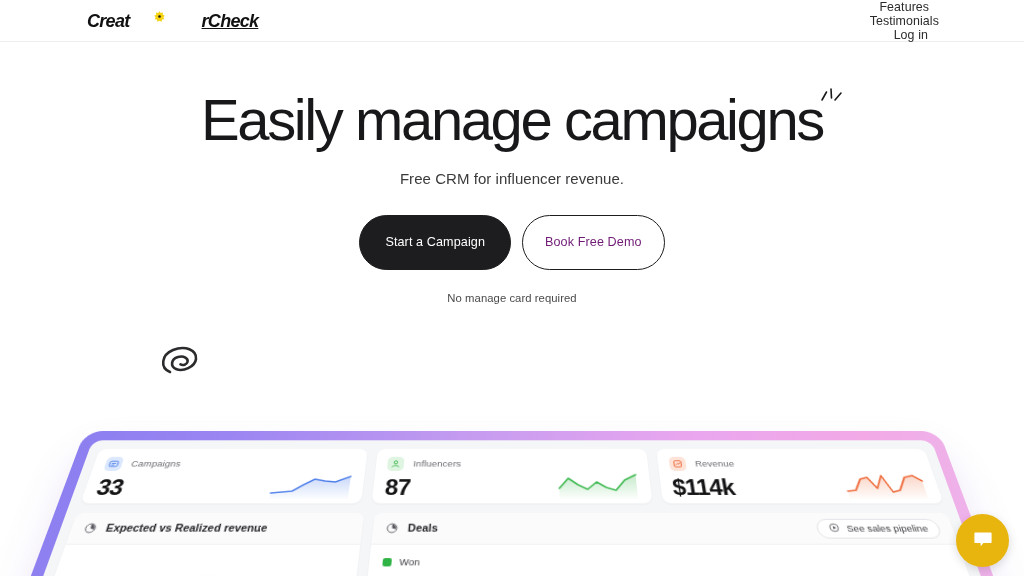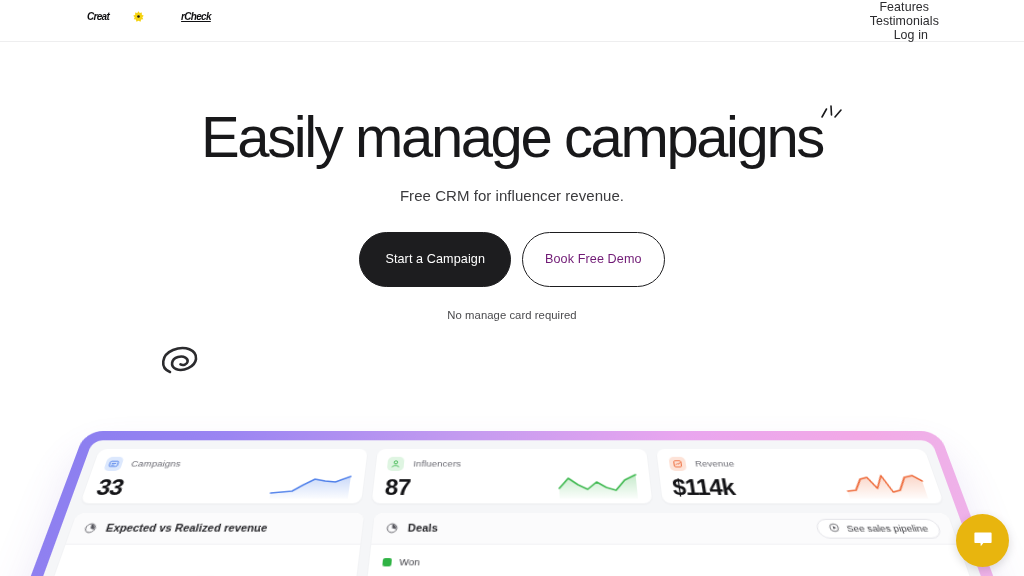--- a/index.html
+++ b/index.html
@@ -15,21 +15,21 @@
   
   .header {
     position:absolute; top:0; left:0; width:1024px; height:42px;
     border-bottom:1px solid #eeeeef;
     background:#fff;
     display:flex; align-items:center;
   }
   .logo {
     position:absolute; left:87px; top:11px;
     display:flex; 
-    font-weight:bold; font-size:10px; letter-spacing:-0.5px;
+    font-weight:bold; font-size:18px; letter-spacing:-0.5px;
     color:#111113; font-style:italic;
     font-family:"Liberation Sans", sans-serif;
     cursor:pointer;
     gap:24px;
   }
   .logo .lg-a { letter-spacing:-0.7px; }
   .logo .lg-star {
     display:inline-block; position:relative;
     width:11px; height:11px; margin:0 0px 0 0px;
     vertical-align:middle;
@@ -45,21 +45,21 @@
     font-size:12.4px; color:#2b2b2e; text-decoration:none;
     padding:0 14px; letter-spacing:0.1px;
   }
   .nav a:first-child { margin-right:13px; }
   .nav a:nth-child(2) { margin-right:13px;text-align:center; }
 
   
   .hero { position:absolute; top:42px; left:0; width:1024px; text-align:center; }
   .headline-wrap {
     position:relative; display:inline-block;
-    margin-top:64px;
+    margin-top:47px;
   }
   .headline {
     font-size:58px; line-height:1.08; font-weight:400;
     letter-spacing:-2.4px; color:#18181a;
     font-family:"Liberation Sans", sans-serif;
     white-space:nowrap;
   }
   .sparkle {
     position:absolute; right:-26px; top:-6px;
     width:36px; height:36px; pointer-events:none;

